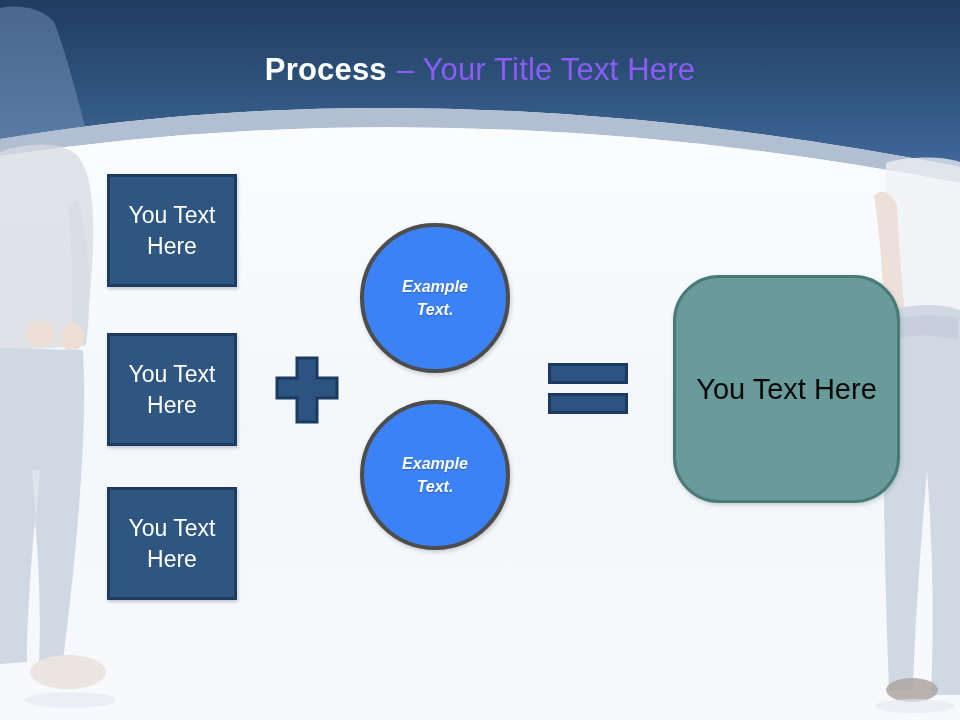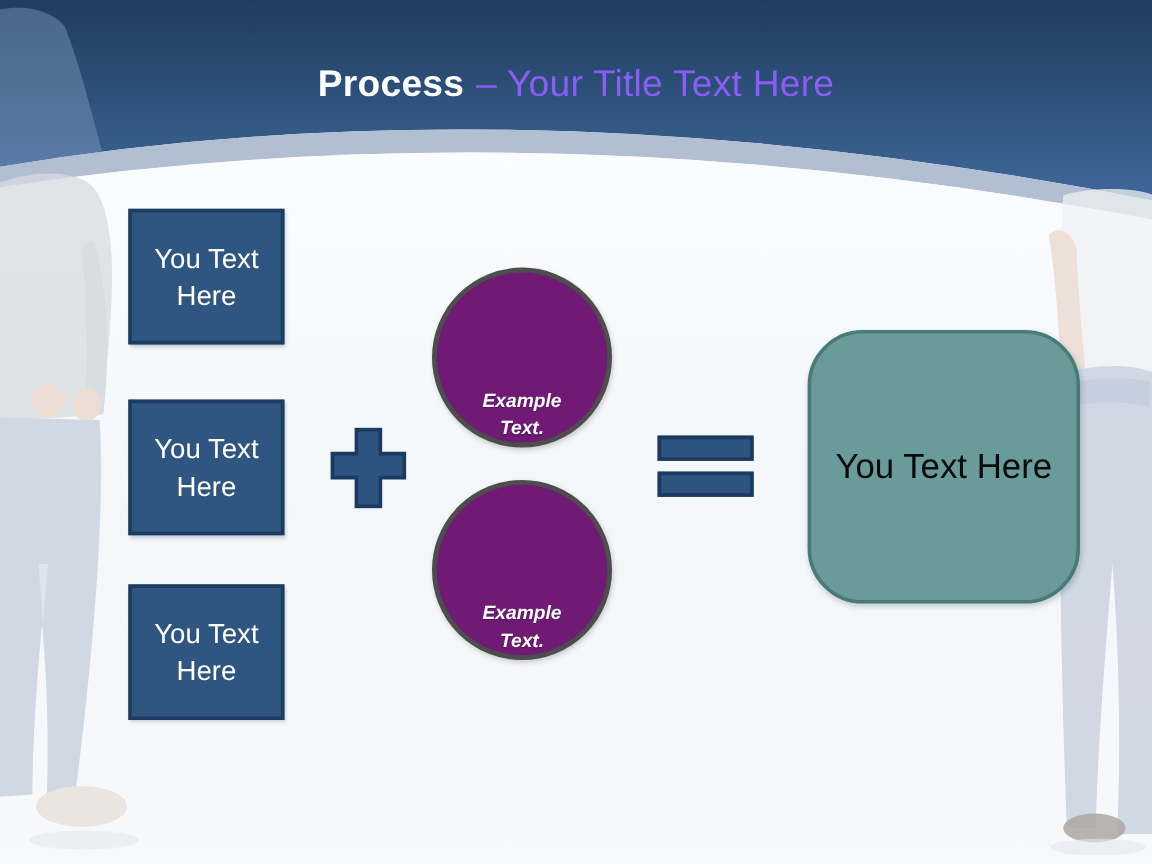--- a/index.html
+++ b/index.html
@@ -21,22 +21,22 @@
     box-sizing:border-box;background:#2E5681;border:3px solid #1D3C60;
     display:flex;align-items:center;justify-content:center;text-align:center;
     color:#FFFFFF;font-size:23px;line-height:31px;
     box-shadow:1px 2px 3px rgba(40,60,90,.25);
   }
   .input-box .lbl{width:100px;}
   .box1{top:174px;} .box2{top:333px;} .box3{top:487px;}
   .plus-wrap{position:absolute;left:275px;top:356px;width:64px;height:68px;}
   .circle{
     position:absolute;left:360px;width:150px;height:150px;box-sizing:border-box;
-    border-radius:50%;background:#701a75;border:4px solid #4D4D4D;
-    display:flex;align-items:flex-end;justify-content:center;text-align:center;
+    border-radius:50%;background:#3b82f6;border:4px solid #4D4D4D;
+    display:flex;align-items:center;justify-content:center;text-align:center;
     color:#FFFFFF;font-size:16px;font-weight:700;font-style:italic;line-height:23px;
     box-shadow:1px 2px 4px rgba(60,60,60,.25);
   }
   .circle .lbl{width:84px;text-shadow:0 1px 1px rgba(0,0,0,.25);}
   .circ1{top:223px;} .circ2{top:400px;}
   .equals-wrap{position:absolute;left:548px;top:363px;width:80px;height:50px;}
   .equals-bar{
     width:80px;height:21px;box-sizing:border-box;
     background:#2D5380;border:3px solid #1B3A5F;
   }

